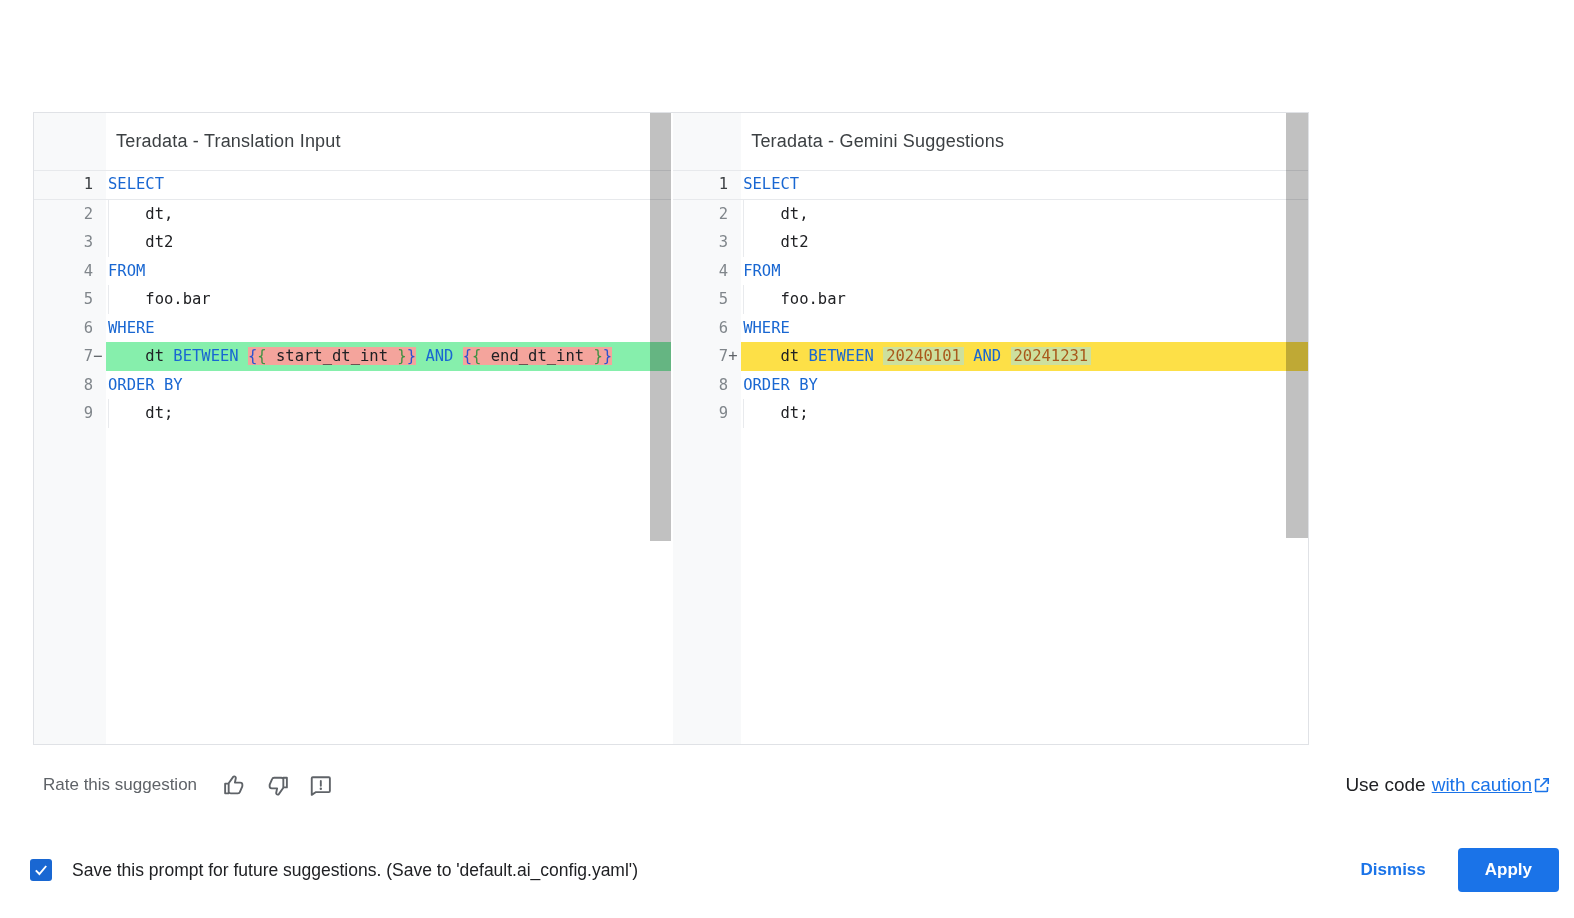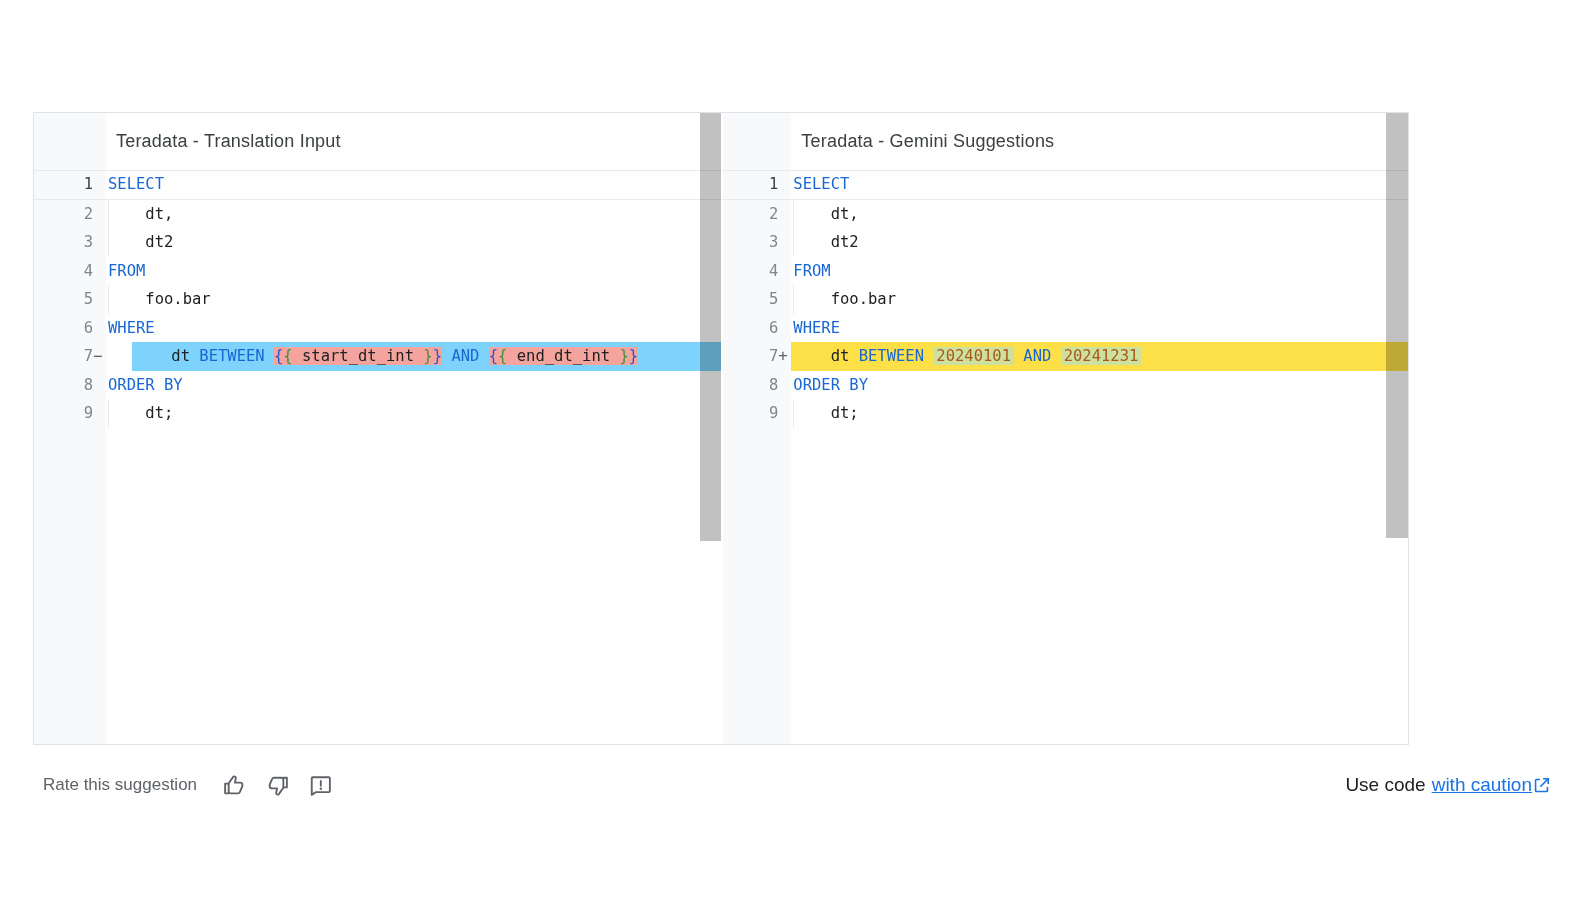--- a/index.html
+++ b/index.html
@@ -9,21 +9,21 @@
 
   
   .titlebar { position:absolute; top:28px; left:33px; display:flex; align-items:center; }
   .spark { width:30px; height:30px; flex:0 0 auto; }
   .page-title { font-size:22px; color:#202124; margin-left:27px; letter-spacing:.1px; }
   .learn-more { margin-left:28px; display:flex; align-items:center; gap:5px; color:#1a73e8;
                 font-size:18px; font-weight:bold; text-decoration:underline; cursor:pointer; }
   .launch-ic { width:19px; height:19px; }
 
   
-  .container { position:absolute; top:112px; left:33px; width:1376px; height:633px;
+  .container { position:absolute; top:112px; left:33px; width:1276px; height:633px;
                display:flex; border:1px solid #e0e2e6; background:#fff; }
   .panel { position:relative; display:flex; flex-direction:column; background:#fff; overflow:hidden; }
   .panel.left  { width:730px; }
   .panel.right { width:727px; }
   .pgap { width:2px; background:#fff; }
 
   .gut { width:72px; flex:0 0 auto; background:#f8f9fa; text-align:right;
          font-family:"DejaVu Sans Mono", monospace; font-size:15.5px; color:#80868b; }
   .panel.right .gut { width:68px; }
   .gut .ln { display:inline-block; }
@@ -34,21 +34,21 @@
   .panel-title { padding-left:10px; font-size:18px; color:#3c4043; letter-spacing:.2px; }
 
   .crow { height:28.5px; display:flex; align-items:stretch; line-height:28.5px; flex:0 0 auto; }
   .crow.active { border-bottom:1px solid #e7e9ec; line-height:27.5px; }
   .crow.active .ln { color:#3c4043; }
   .codetext { flex:1; position:relative; white-space:pre; padding-left:2px;
               font-family:"DejaVu Sans Mono", monospace; font-size:15.5px; }
   .crow.guide .codetext::before { content:""; position:absolute; left:2px; top:0; bottom:0;
               width:1px; background:#e8eaed; }
   .crow.removed { background:transparent; }
-  .crow.removed .codetext { background:#7dd3fc;margin-left:26px; }
+  .crow.removed .codetext { background:#86efac; }
   .crow.added .codetext { background:#fde047; }
 
   .c-kw  { color:#1967d2; }
   .c-pl  { color:#202124; }
   .c-bo  { color:#2d53cf; }
   .c-bi  { color:#3f9142; }
   .c-num { color:#a9591b; }
   .chip-r { background:#f4a49c; }
   .chip-g { background:#cde09e; padding:0 3px; }
 
@@ -244,14 +244,24 @@
           <g fill="none" stroke="#1a73e8" stroke-width="2">
             <path d="M10 4.5H5.5a1 1 0 0 0-1 1v13a1 1 0 0 0 1 1h13a1 1 0 0 0 1-1V14"></path>
             <path d="M14 3.5h6.5V10"></path>
             <path d="M10.5 13.5 20 4"></path>
           </g>
         </svg>
       </a>
     </span>
   </div>
 
+  <div class="action-bar">
+    <button class="checkbox">
+      <svg viewBox="0 0 20 20">
+        <polyline points="3.5,10.5 8,15 16.5,5" fill="none" stroke="#fff" stroke-width="2.4"></polyline>
+      </svg>
+    </button>
+    <span class="cb-label">Save this prompt for future suggestions. (Save to 'default.ai_config.yaml')</span>
+    <button class="dismiss-btn">Dismiss</button>
+    <button class="apply-btn">Apply</button>
+  </div>
 
 </div>
 
 </body></html>

